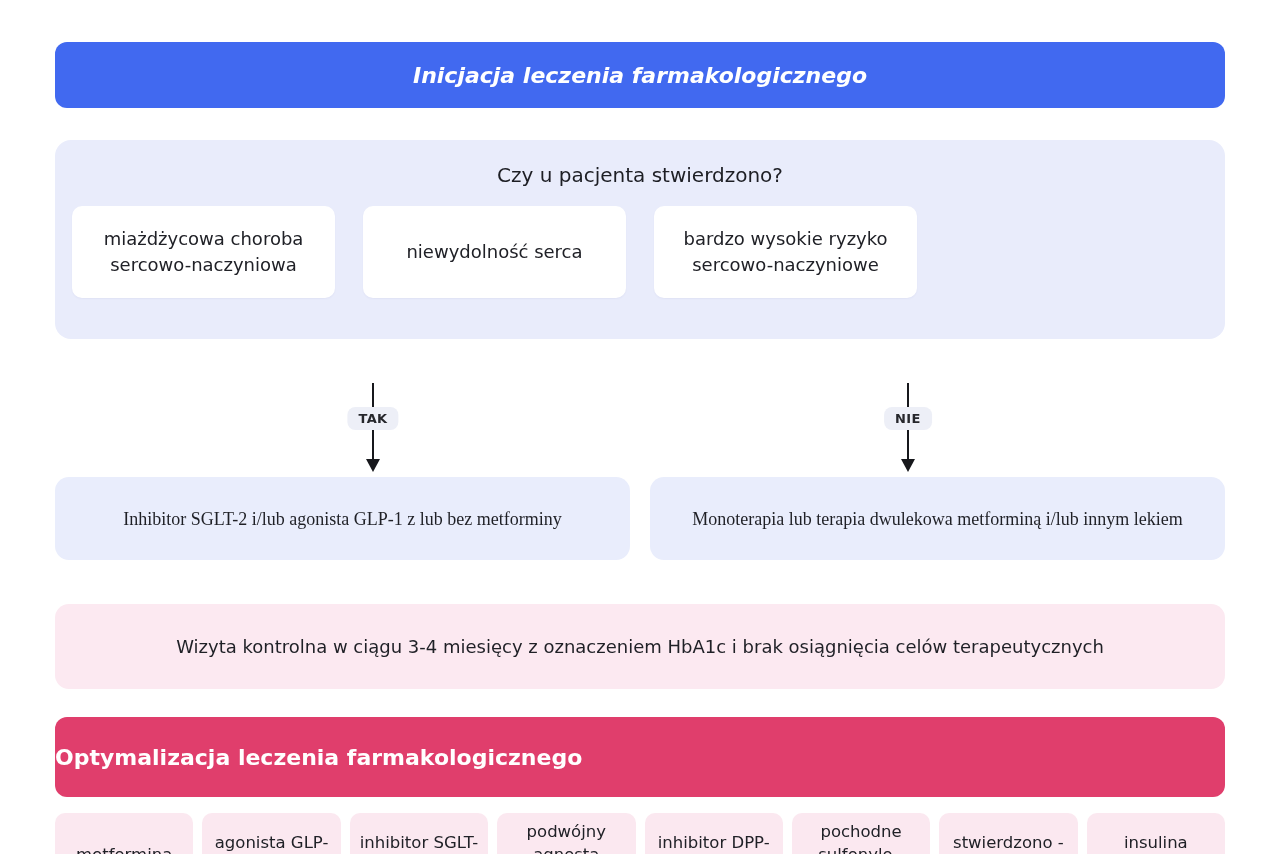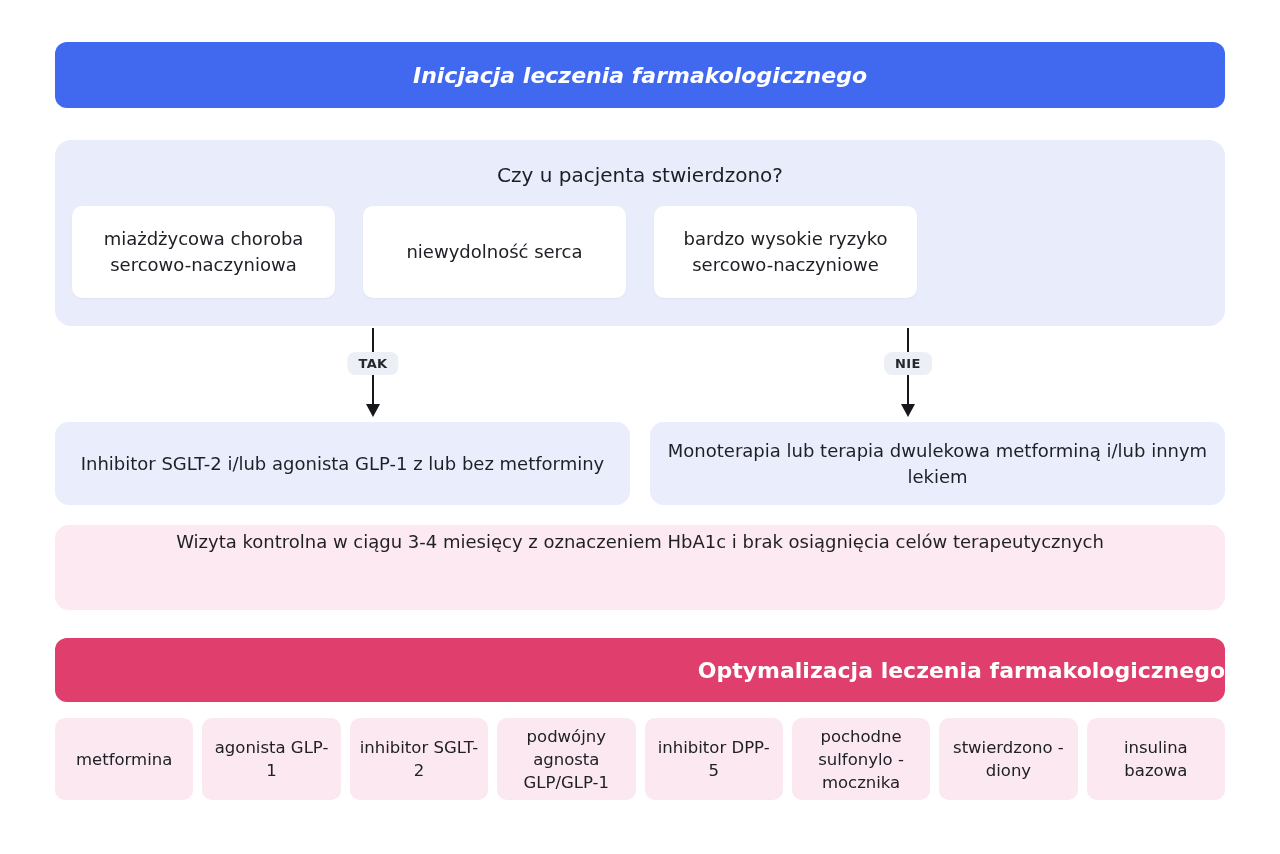--- a/index.html
+++ b/index.html
@@ -18,40 +18,40 @@
     background: #4169f0;
     display: flex; align-items: center; justify-content: center;
     color: #ffffff; font-size: 22px; font-weight: 700;
     margin-bottom: 32px;
     font-style: italic;
   }
 
   
   .question-box {
     background: #e9ecfb; border-radius: 16px;
-    padding: 20px 17px 28px 17px;
+    padding: 20px 17px 41px 17px;
     margin-bottom: 0;
   }
   .question-title {
     text-align: center; font-size: 20px; color: #1d1e24;
     line-height: 30px; margin-bottom: 16px;
   }
   .condition-grid {
     display: grid; grid-template-columns: repeat(4, 1fr); gap: 28px;
   }
   .condition-card {
     background: #ffffff; border-radius: 10px; height: 92px;
     display: flex; align-items: center; justify-content: center;
     text-align: center; font-size: 18px; line-height: 26px;
     padding: 6px 14px; color: #202127;
     box-shadow: 0 1px 2px rgba(80,90,160,0.06);
   }
 
   
-  .arrow-row { position: relative; height: 96px; }
+  .arrow-row { position: relative; height: 96px; margin-top: 42px; }
   .arrow-group { position: absolute; top: 0; height: 100%; width: 0; }
   .arrow-line {
     position: absolute; left: -1px; top: 2px; width: 2px; height: 78px;
     background: #17181c;
   }
   .arrow-head {
     position: absolute; left: -7px; top: 78px;
     width: 0; height: 0;
     border-left: 7px solid transparent;
     border-right: 7px solid transparent;
@@ -60,41 +60,41 @@
   .arrow-badge {
     position: absolute; top: 26px; left: 0; transform: translateX(-50%);
     background: #edeff7; border-radius: 8px;
     padding: 4px 11px; font-size: 13px; font-weight: 700;
     color: #26272c; letter-spacing: 0.4px; white-space: nowrap;
   }
   .arrow-yes { left: 318px; }
   .arrow-no  { left: 853px; }
 
   
-  .result-row { display: flex; gap: 20px; margin-bottom: 20px; }
+  .result-row { display: flex; gap: 20px; margin-bottom: 44px; font-family: Liberation Serif, serif; }
   .result-box {
     flex: 1; background: #e9edfc; border-radius: 14px; height: 83px;
     display: flex; align-items: center; justify-content: center;
     text-align: center; font-size: 18px; line-height: 26px;
     padding: 6px 12px; color: #1f2026;
   }
 
   
   .note-box {
     background: #fce9f1; border-radius: 14px; height: 85px;
-    display: flex; justify-content: center;
+    display: flex; align-items: center; justify-content: center;
     text-align: center; font-size: 18px; color: #1f2026;
     padding: 6px 20px; margin-bottom: 28px;
   }
 
   
   .banner-pink {
-    height: 64px; border-radius: 12px;
+    height: 80px; border-radius: 12px;
     background: #e03e6c;
-    display: flex; align-items: center; justify-content: flex-end;
+    display: flex; align-items: center; justify-content: flex-start;
     color: #ffffff; font-size: 22px; font-weight: 700;
     margin-bottom: 16px;
   }
 
   
   .drug-grid { display: grid; grid-template-columns: repeat(8, 1fr); gap: 9px; }
   .drug-card {
     background: #fbe8f0; border-radius: 10px; height: 82px;
     display: flex; align-items: center; justify-content: center;
     text-align: center; font-size: 16.5px; line-height: 23px;

